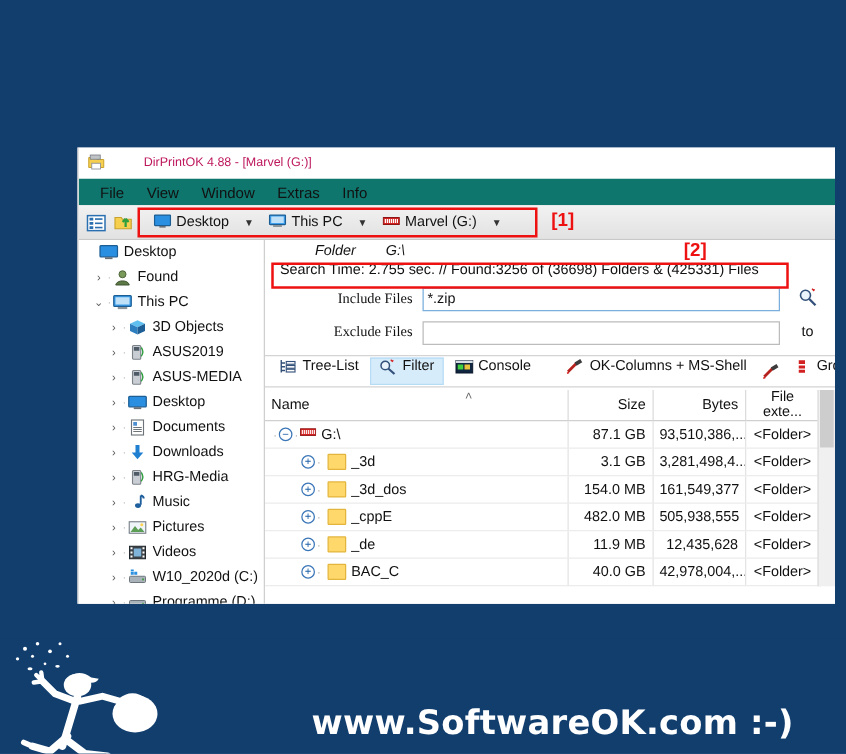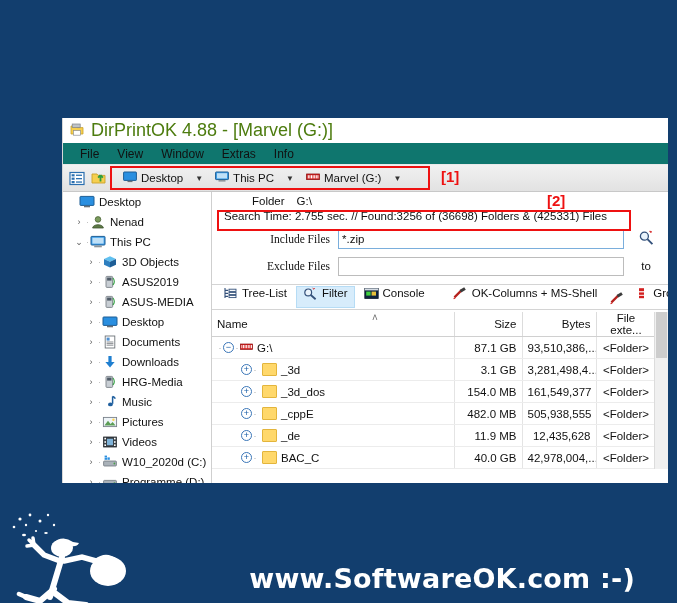--- a/index.html
+++ b/index.html
@@ -19,21 +19,21 @@
     background:#ffffff;
     border-left:1px solid #d8d8d8;
     box-sizing:border-box;
     overflow:hidden;
   }
   
   .titlebar{
     height:24px;background:#ffffff;display:flex;align-items:center;
     padding-left:6px;gap:6px;border-bottom:1px solid #ffffff;
   }
-  .titlebar .t-txt{font-size:18px;color:#4d7c0f;white-space:nowrap;}
+  .titlebar .t-txt{font-size:10px;color:#be185d;white-space:nowrap;margin-left:24px;}
   .app-icon{width:16px;height:14px;position:relative;flex:none;}
   
   .menubar{height:21px;background:#0f766e;display:flex;align-items:center;padding-left:8px;gap:0px;}
   .menubar .mi{font-size:12px;color:#111;padding:1px 9px;cursor:default;white-space:nowrap;}
   
   .toolbar{
     height:26px;background:linear-gradient(#f1f1f1,#e2e2e2);
     border-top:1px solid #e9e9e9;border-bottom:1px solid #c8c8c8;
     display:flex;align-items:center;padding-left:5px;gap:4px;position:relative;
   }
@@ -50,21 +50,21 @@
   .treepane{width:148px;background:#fff;position:relative;overflow:hidden;border-right:1px solid #cfcfcf;}
   .rightpane{flex:1;position:relative;overflow:hidden;background:#fff;}
 
   .trow{display:flex;align-items:center;height:20px;font-size:11.5px;color:#111;white-space:nowrap;}
   .texp{width:12px;text-align:center;color:#5a5a5a;font-size:9px;flex:none;}
   .tdots{width:5px;color:#bbb;font-size:9px;flex:none;text-align:center;}
   .ticon{width:16px;height:14px;flex:none;margin-right:4px;position:relative;}
   .tlabel{overflow:hidden;text-overflow:ellipsis;}
 
   
-  .folderrow{font-size:11.5px;color:#111;padding:3px 0 1px 40px;display:flex;gap:12px;}
+  .folderrow{font-size:11.5px;color:#111;padding:3px 0 1px 40px;display:flex;gap:24px;font-style:italic;}
   .searchline{font-size:11.5px;color:#111;padding:2px 0 2px 12px;white-space:nowrap;}
   .fieldrow{display:flex;align-items:center;height:24px;margin-top:3px;}
   .flabel{width:118px;text-align:right;font-size:11.5px;color:#111;padding-right:8px;font-family:Liberation Serif, serif;}
   .finput{flex:1;height:19px;border:1px solid #7aaedc;background:#fff;font-size:11.5px;color:#111;padding:0 3px;box-sizing:border-box;display:flex;align-items:center;}
   .finput.plain{border:1px solid #bcbcbc;}
   .fend{width:44px;display:flex;align-items:center;justify-content:center;font-size:11.5px;color:#111;}
 
   
   .tabstrip{
     display:flex;align-items:center;height:24px;margin-top:6px;
@@ -214,21 +214,21 @@
         <span class="tlabel">Desktop</span>
       </div>
 
       <div class="trow" style="padding-left:10px;">
         <span class="texp">›</span>
         <span class="tdots">·</span>
         <span class="ticon"><svg width="16" height="14" viewBox="0 0 16 14">
               <circle cx="8" cy="4.4" r="2.8" fill="#7a9a5c" stroke="#4d6439" stroke-width="0.8"></circle>
               <path d="M2.6 13 C3.2 8.6 12.8 8.6 13.4 13 Z" fill="#5d7a46" stroke="#3f5430" stroke-width="0.8"></path>
             </svg></span>
-        <span class="tlabel">Nenad</span>
+        <span class="tlabel">Found</span>
       </div>
 
       <div class="trow" style="padding-left:10px;">
         <span class="texp">⌄</span>
         <span class="tdots">·</span>
         <span class="ticon"><svg width="16" height="14" viewBox="0 0 16 14">
               <rect x="1" y="1.4" width="14" height="8.6" rx="0.7" fill="#3ea0ec" stroke="#1c5d94" stroke-width="1"></rect>
               <rect x="2.4" y="2.8" width="11.2" height="5.8" fill="#bfe0f7"></rect>
               <rect x="4.2" y="10.6" width="7.6" height="1.7" fill="#8d949a"></rect>
             </svg></span>

